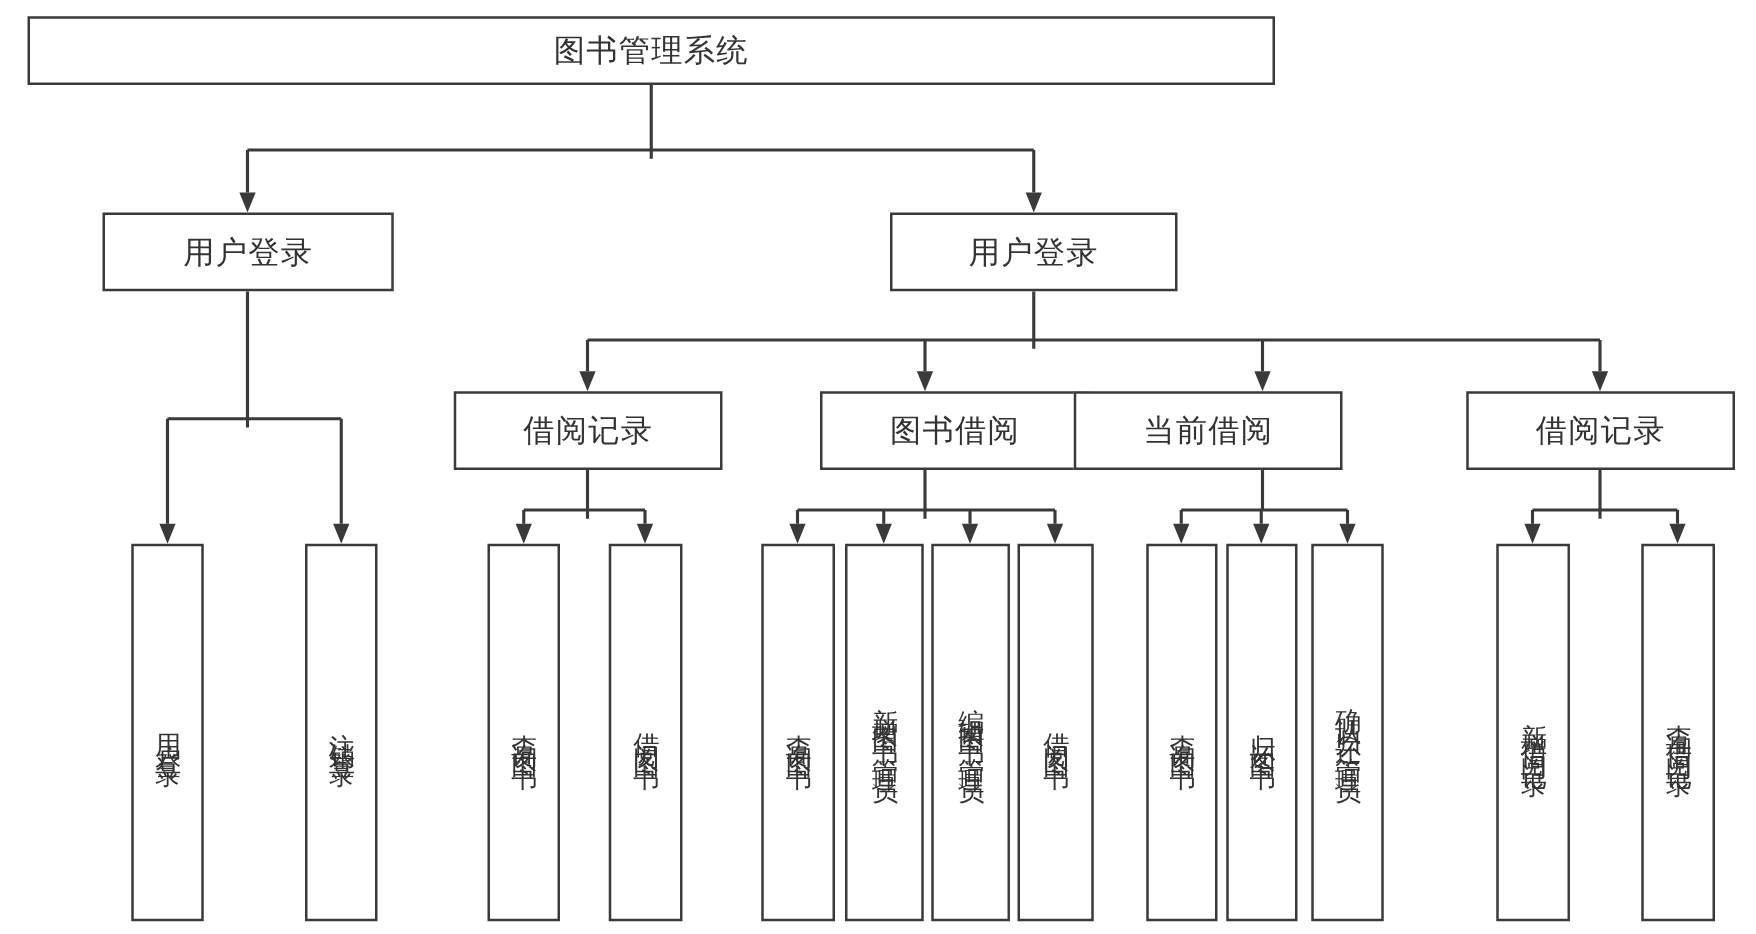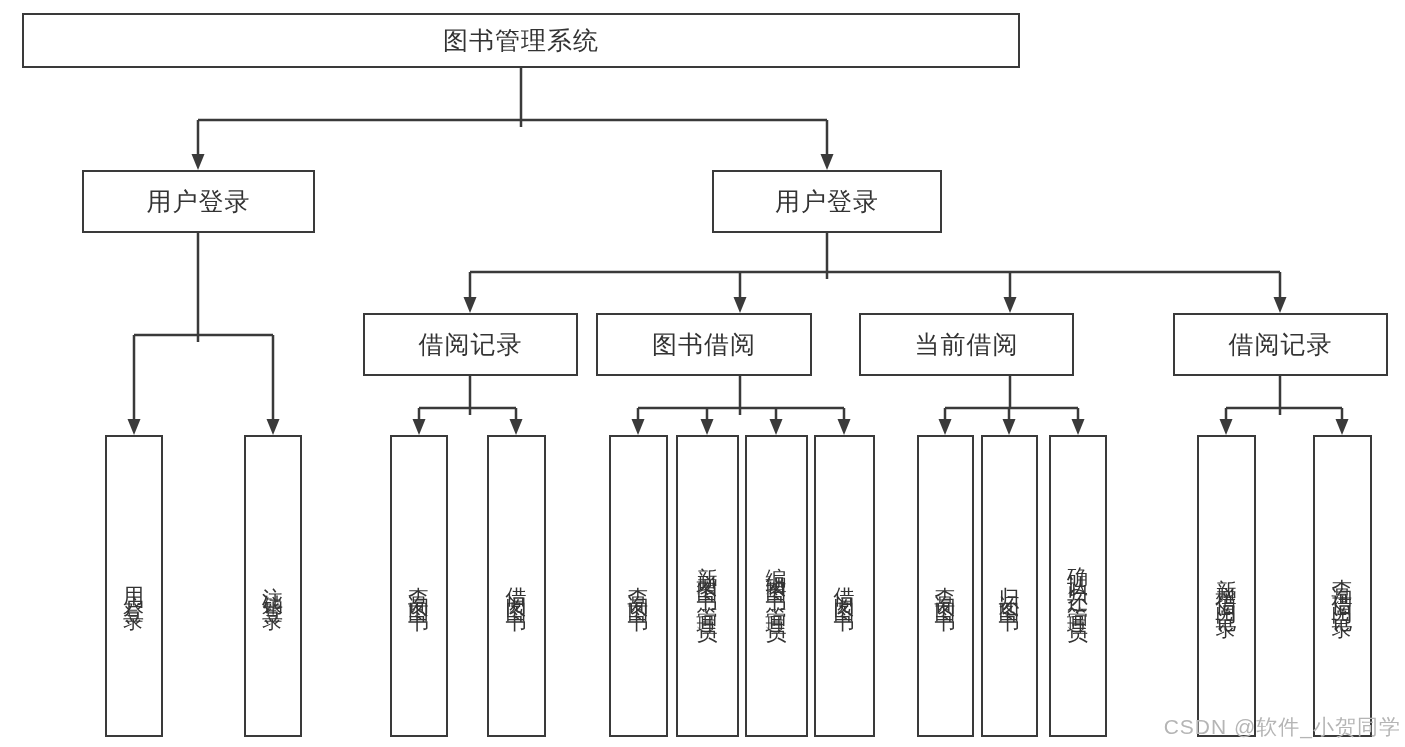--- a/index.html
+++ b/index.html
@@ -49,21 +49,21 @@
     line-height: 1;
   }
 
   
   .n-root       { left: 22px;   top: 13px;  width: 998px; height: 55px; }
   
   .n-user-login { left: 82px;   top: 170px; width: 233px; height: 63px; }
   .n-book-mgmt  { left: 712px;  top: 170px; width: 230px; height: 63px; }
   
   .n-new-books  { left: 363px;  top: 313px; width: 215px; height: 63px; }
-  .n-borrowing  { left: 596px;  top: 313px; width: 216px; height: 63px; }
+  .n-borrowing  { left: 656px;  top: 313px; width: 216px; height: 63px; }
   .n-current    { left: 859px;  top: 313px; width: 215px; height: 63px; }
   .n-records    { left: 1173px; top: 313px; width: 215px; height: 63px; }
   
   .leaf { top: 435px; height: 302px; }
   .n-u1 { left: 105px;  width: 58px; }
   .n-u2 { left: 244px;  width: 58px; }
   .n-n1 { left: 390px;  width: 58px; }
   .n-n2 { left: 487px;  width: 59px; }
   .n-j1 { left: 609px;  width: 59px; }
   .n-j2 { left: 676px;  width: 63px; }
@@ -202,15 +202,14 @@
     <span class="vtext">确认归还（管理员）</span>
   </div>
 
   <div class="node v-node leaf n-r1">
     <span class="vtext">新增借阅记录</span>
   </div>
   <div class="node v-node leaf n-r2">
     <span class="vtext">查询借阅记录</span>
   </div>
 
-  <div class="watermark">CSDN @软件_小贺同学</div>
 
 </div>
 
 </body></html>

